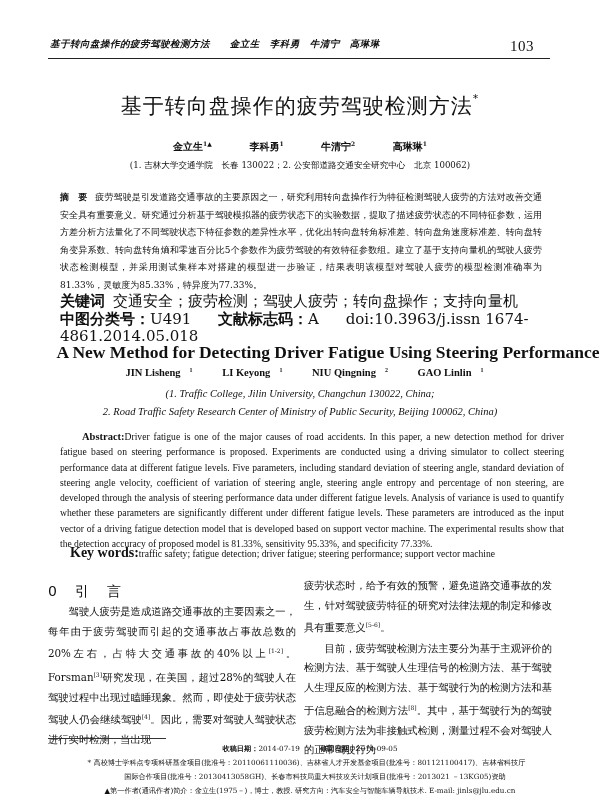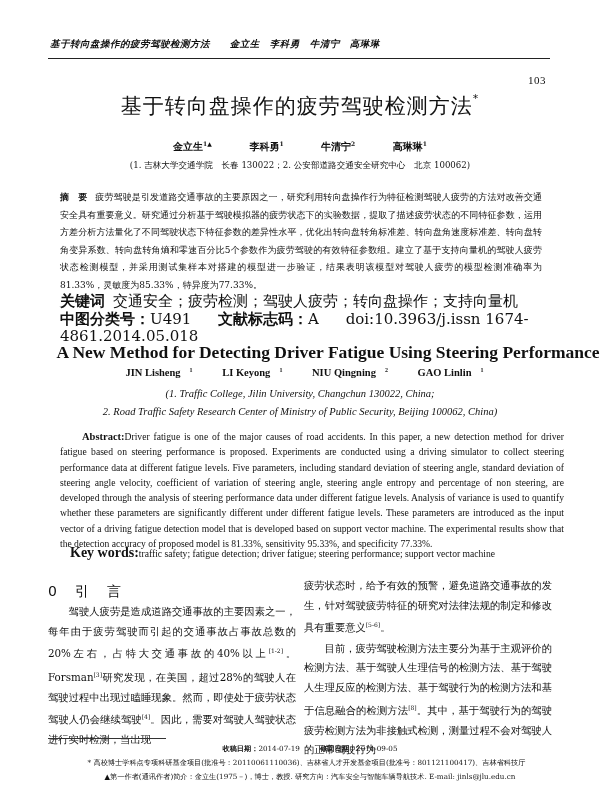--- a/index.html
+++ b/index.html
@@ -1,20 +1,20 @@
 <!DOCTYPE html>
 <html><head>
 <meta charset="utf-8">
 <style>
   html, body { margin:0; padding:0; background:#ffffff; }
   body { width:600px; height:804px; position:relative; overflow:hidden; color:#111; font-family:"DejaVu Serif", serif; }
   .abs { position:absolute; }
   .running-head { left:50px; top:38px; width:500px; height:20px; font-size:9.5px; font-weight:bold; font-style:italic; letter-spacing:0.5px; }
   .running-head .rh-authors { margin-left:16px; }
-  .running-head .pg { position:absolute; right:4px; top:0; font-size:11px; font-weight:normal; font-style:normal; font-family:"Liberation Serif", serif;margin-top:36px; }
+  .running-head .pg { position:absolute; right:16px; top:0; font-size:15px; font-weight:normal; font-style:normal; font-family:"Liberation Serif", serif; }
   .head-rule { left:48px; top:58px; width:502px; height:1px; background:#222; }
   .cn-title { left:0; top:92px; width:600px; text-align:center; font-size:21px; font-weight:normal; font-family:"DejaVu Sans", sans-serif; letter-spacing:1px; }
   .cn-title sup { font-size:11px; vertical-align:top; }
   .cn-authors { left:0; top:140px; width:600px; text-align:center; font-size:10px; font-weight:bold; word-spacing:10px; }
   .cn-authors span { margin:0 12px; }
   .cn-authors sup { font-size:6px; }
   .cn-affil { left:0; top:160px; width:600px; text-align:center; font-size:8.6px; }
   .cn-abstract { left:60px; top:189px; width:482px; font-size:9px; line-height:17.6px; text-align:justify; }
   .lbl { font-weight:bold; margin-right:8px; }
   .cn-meta { left:60px; top:293px; width:482px; font-size:15px; line-height:17.6px; }
@@ -118,14 +118,15 @@
 </div>
 
 <div class="abs fn-rule"></div>
 
 <div class="abs footnotes">
   <div class="fn fn-date">
     <b>收稿日期：</b><span>2014-07-19</span><span class="sp"></span>
     <b>修回日期：</b><span>2014-09-05</span>
   </div>
   <div class="fn fn-star">* 高校博士学科点专项科研基金项目(批准号：20110061110036)、吉林省人才开发基金项目(批准号：801121100417)、吉林省科技厅</div>
+  <div class="fn fn-indent">国际合作项目(批准号：20130413058GH)、长春市科技局重大科技攻关计划项目(批准号：2013021 －13KG05)资助</div>
   <div class="fn">▲第一作者(通讯作者)简介：金立生(1975－)，博士，教授. 研究方向：汽车安全与智能车辆导航技术. E-mail: jinls@jlu.edu.cn</div>
 </div>
 
 </body></html>

